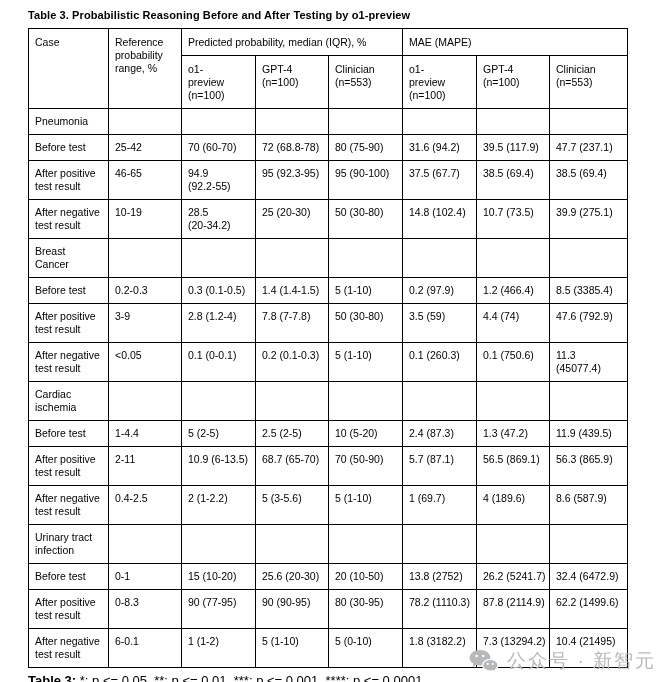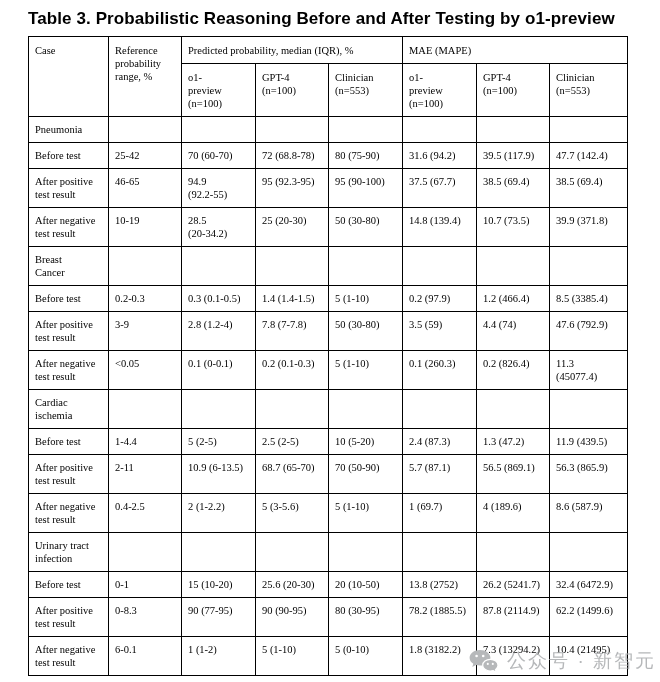--- a/index.html
+++ b/index.html
@@ -9,30 +9,29 @@
     height: 682px;
     background: #ffffff;
     font-family: "Liberation Sans", sans-serif;
     color: #000000;
     overflow: hidden;
     box-sizing: border-box;
   }
   .title {
     margin: 0;
     padding: 9px 0 0 28px;
-    font-size: 17px;
+    font-size: 11px;
     font-weight: bold;
     letter-spacing: 0.1px;
   }
   table.main-table {
     border-collapse: collapse;
     table-layout: fixed;
     width: 599px;
     margin: 7px 0 0 28px;
-    font-family: Liberation Serif, serif;
   }
   table.main-table th,
   table.main-table td {
     border: 1px solid #000000;
     font-size: 10.5px;
     line-height: 13px;
     font-weight: normal;
     text-align: left;
     vertical-align: top;
     padding: 6px 3px 6px 6px;
@@ -118,21 +117,21 @@
           <td></td>
         </tr>
         <tr>
           <td>Before test</td>
           <td>25-42</td>
           <td>70 (60-70)</td>
           <td>72 (68.8-78)</td>
           <td>80 (75-90)</td>
           <td>31.6 (94.2)</td>
           <td>39.5 (117.9)</td>
-          <td>47.7 (142.4)</td>
+          <td>47.7 (237.1)</td>
         </tr>
         <tr>
           <td>After positive
 test result</td>
           <td>46-65</td>
           <td>94.9
 (92.2-55)</td>
           <td>95 (92.3-95)</td>
           <td>95 (90-100)</td>
           <td>37.5 (67.7)</td>
@@ -140,23 +139,23 @@
           <td>38.5 (69.4)</td>
         </tr>
         <tr>
           <td>After negative
 test result</td>
           <td>10-19</td>
           <td>28.5
 (20-34.2)</td>
           <td>25 (20-30)</td>
           <td>50 (30-80)</td>
-          <td>14.8 (139.4)</td>
+          <td>14.8 (102.4)</td>
           <td>10.7 (73.5)</td>
-          <td>39.9 (371.8)</td>
+          <td>39.9 (275.1)</td>
         </tr>
         <tr>
           <td class="section-name">Breast
 Cancer</td>
           <td></td>
           <td></td>
           <td></td>
           <td></td>
           <td></td>
           <td></td>
@@ -184,21 +183,21 @@
           <td>47.6 (792.9)</td>
         </tr>
         <tr>
           <td>After negative
 test result</td>
           <td>&lt;0.05</td>
           <td>0.1 (0-0.1)</td>
           <td>0.2 (0.1-0.3)</td>
           <td>5 (1-10)</td>
           <td>0.1 (260.3)</td>
-          <td>0.2 (826.4)</td>
+          <td>0.1 (750.6)</td>
           <td>11.3
 (45077.4)</td>
         </tr>
         <tr>
           <td class="section-name">Cardiac
 ischemia</td>
           <td></td>
           <td></td>
           <td></td>
           <td></td>
@@ -259,21 +258,21 @@
           <td>26.2 (5241.7)</td>
           <td>32.4 (6472.9)</td>
         </tr>
         <tr>
           <td>After positive
 test result</td>
           <td>0-8.3</td>
           <td>90 (77-95)</td>
           <td>90 (90-95)</td>
           <td>80 (30-95)</td>
-          <td>78.2 (1885.5)</td>
+          <td>78.2 (1110.3)</td>
           <td>87.8 (2114.9)</td>
           <td>62.2 (1499.6)</td>
         </tr>
         <tr>
           <td>After negative
 test result</td>
           <td>6-0.1</td>
           <td>1 (1-2)</td>
           <td>5 (1-10)</td>
           <td>5 (0-10)</td>

